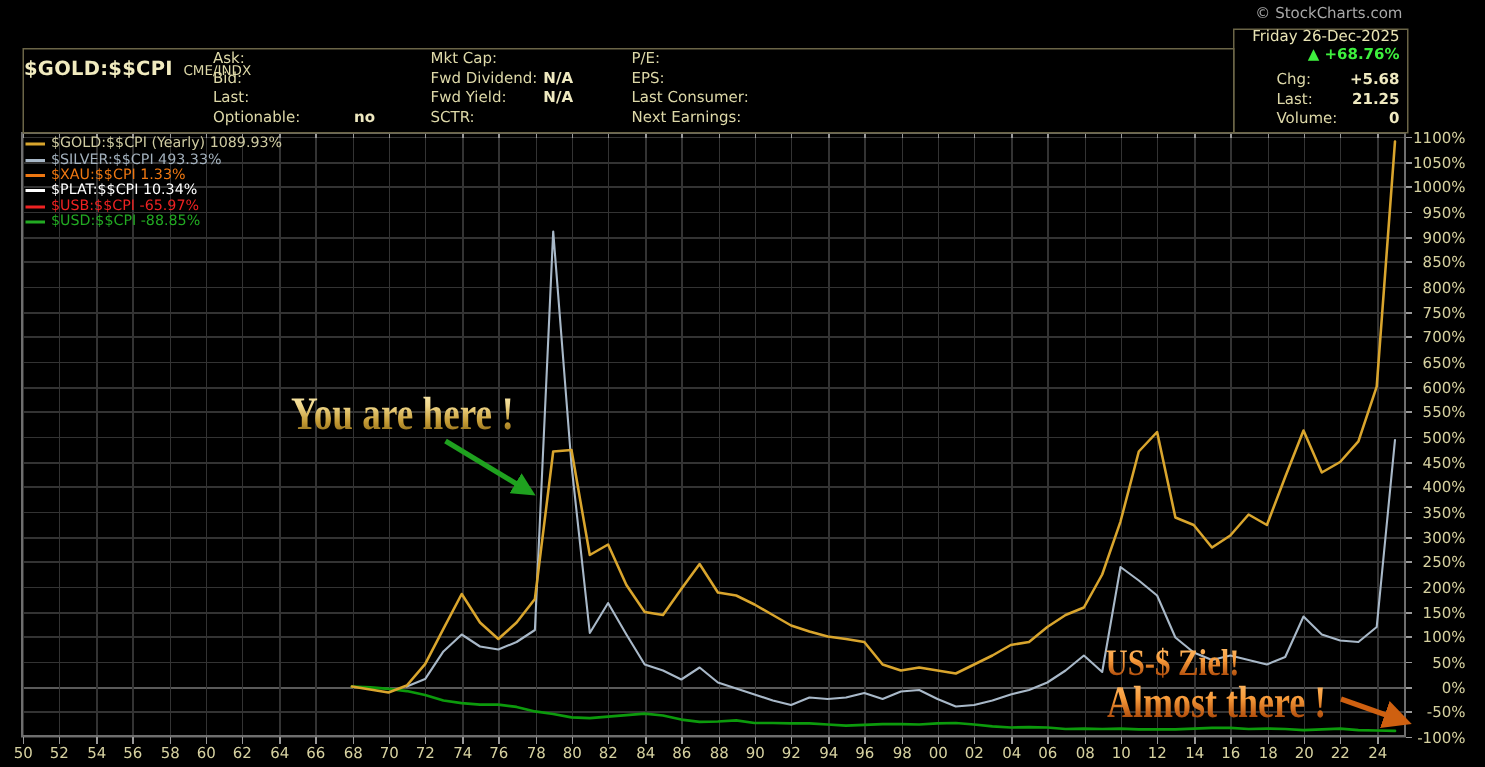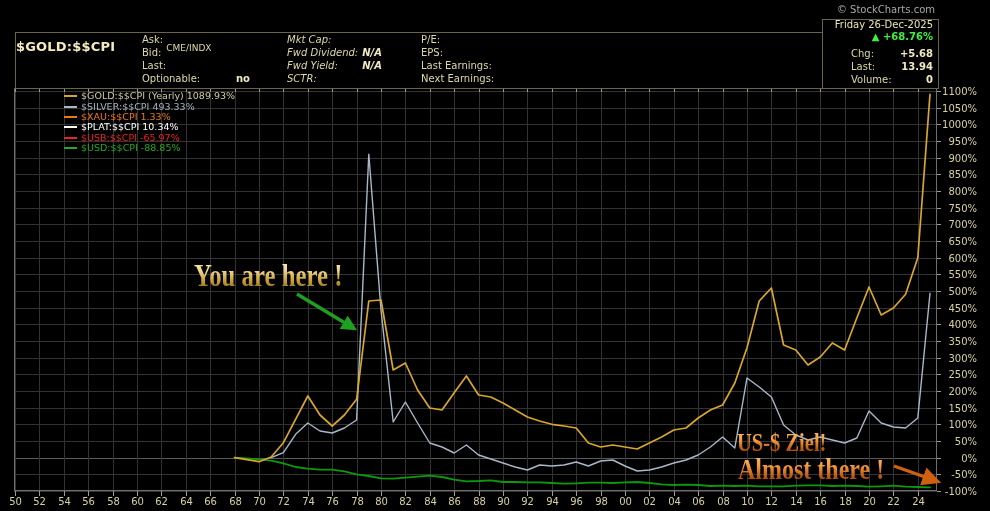--- a/index.html
+++ b/index.html
@@ -1,39 +1,39 @@
 <!DOCTYPE html>
 <html><head>
 <meta charset="utf-8">
 <style>
   html,body{margin:0;padding:0;background:#000;}
   #stage{position:relative;width:990px;height:511px;background:#000;overflow:hidden;
          font-family:"DejaVu Sans","Liberation Sans",sans-serif;}
   
-  #titlebar{position:absolute;left:16px;top:3px;display:flex;align-items:baseline;z-index:3;gap:44px;}
+  #titlebar{position:absolute;left:16px;top:3px;display:flex;align-items:baseline;z-index:3;}
   #symbol{font-size:13px;font-weight:bold;color:#f1ebbf;letter-spacing:.2px;}
   #desc{font-size:10px;color:#ddd8a8;margin-left:7px;}
   #exch{font-size:9px;color:#ddd8a8;margin-left:7px;margin-top:40px;}
   #copyright{position:absolute;top:4px;right:55px;font-size:10px;color:#a8a8a8;z-index:3;}
   #datefield{position:absolute;top:19px;right:57px;font-size:10px;color:#e8e3b4;z-index:3;padding-left:32px;}
   #changefield{position:absolute;top:31px;right:57px;font-size:10px;font-weight:bold;color:#3ef03e;z-index:3;}
   .box{position:absolute;border:1px solid #6b6547;z-index:2;}
   #quote-box{left:15px;top:32px;width:806px;height:55px;}
   #date-box{left:822px;top:19px;width:115px;height:68px;}
   .qcol{position:absolute;top:33px;z-index:3;}
   .qrow{height:13px;line-height:13px;font-size:10px;display:flex;justify-content:space-between;}
   .qlab{color:#ddd8a8;}
   .qval{color:#efe9c0;font-weight:bold;}
   #q-col1{left:20px;width:88px;}
   #q-col2{left:142px;width:108px;}
-  #q-col3{left:287px;width:95px;font-style:italic;}
+  #q-col3{left:287px;width:95px;}
   #q-col4{left:421px;width:130px;}
   #q-right{left:851px;top:47px;width:82px;position:absolute;z-index:3;}
   
-  #legend{position:absolute;left:17px;top:91px;z-index:4;margin-left:47px;}
+  #legend{position:absolute;left:17px;top:91px;z-index:4;}
   .legend-row{height:10.4px;display:flex;align-items:center;font-size:9.5px;line-height:10px;white-space:nowrap;}
   .dash{display:inline-block;width:13px;height:2px;margin-right:4px;flex:0 0 13px;}
   
   #chart-svg{position:absolute;left:0;top:0;z-index:1;}
   #chart-svg text{font-family:"DejaVu Sans","Liberation Sans",sans-serif;}
   
   .ann{position:absolute;z-index:5;font-family:"Liberation Serif","DejaVu Serif",serif;
        font-weight:bold;white-space:nowrap;color:transparent;
        -webkit-background-clip:text;background-clip:text;
        transform:scaleX(.8);transform-origin:0 0;}
@@ -99,36 +99,36 @@
   <div id="q-col4" class="qcol">
       <div class="qrow">
         <span class="qlab">P/E:</span>
         <span class="qval"></span>
       </div>
       <div class="qrow">
         <span class="qlab">EPS:</span>
         <span class="qval"></span>
       </div>
       <div class="qrow">
-        <span class="qlab">Last Earnings:</span>
+        <span class="qlab">Last Consumer:</span>
         <span class="qval"></span>
       </div>
       <div class="qrow">
         <span class="qlab">Next Earnings:</span>
         <span class="qval"></span>
       </div>
     </div>
   <div id="q-right">
       <div class="qrow">
         <span class="qlab">Chg:</span>
         <span class="qval">+5.68</span>
       </div>
       <div class="qrow">
         <span class="qlab">Last:</span>
-        <span class="qval">13.94</span>
+        <span class="qval">21.25</span>
       </div>
       <div class="qrow">
         <span class="qlab">Volume:</span>
         <span class="qval">0</span>
       </div>
     </div>
 
   <div id="legend">
       <div class="legend-row">
         <span class="dash" style="background: rgb(217, 165, 45);"></span>

